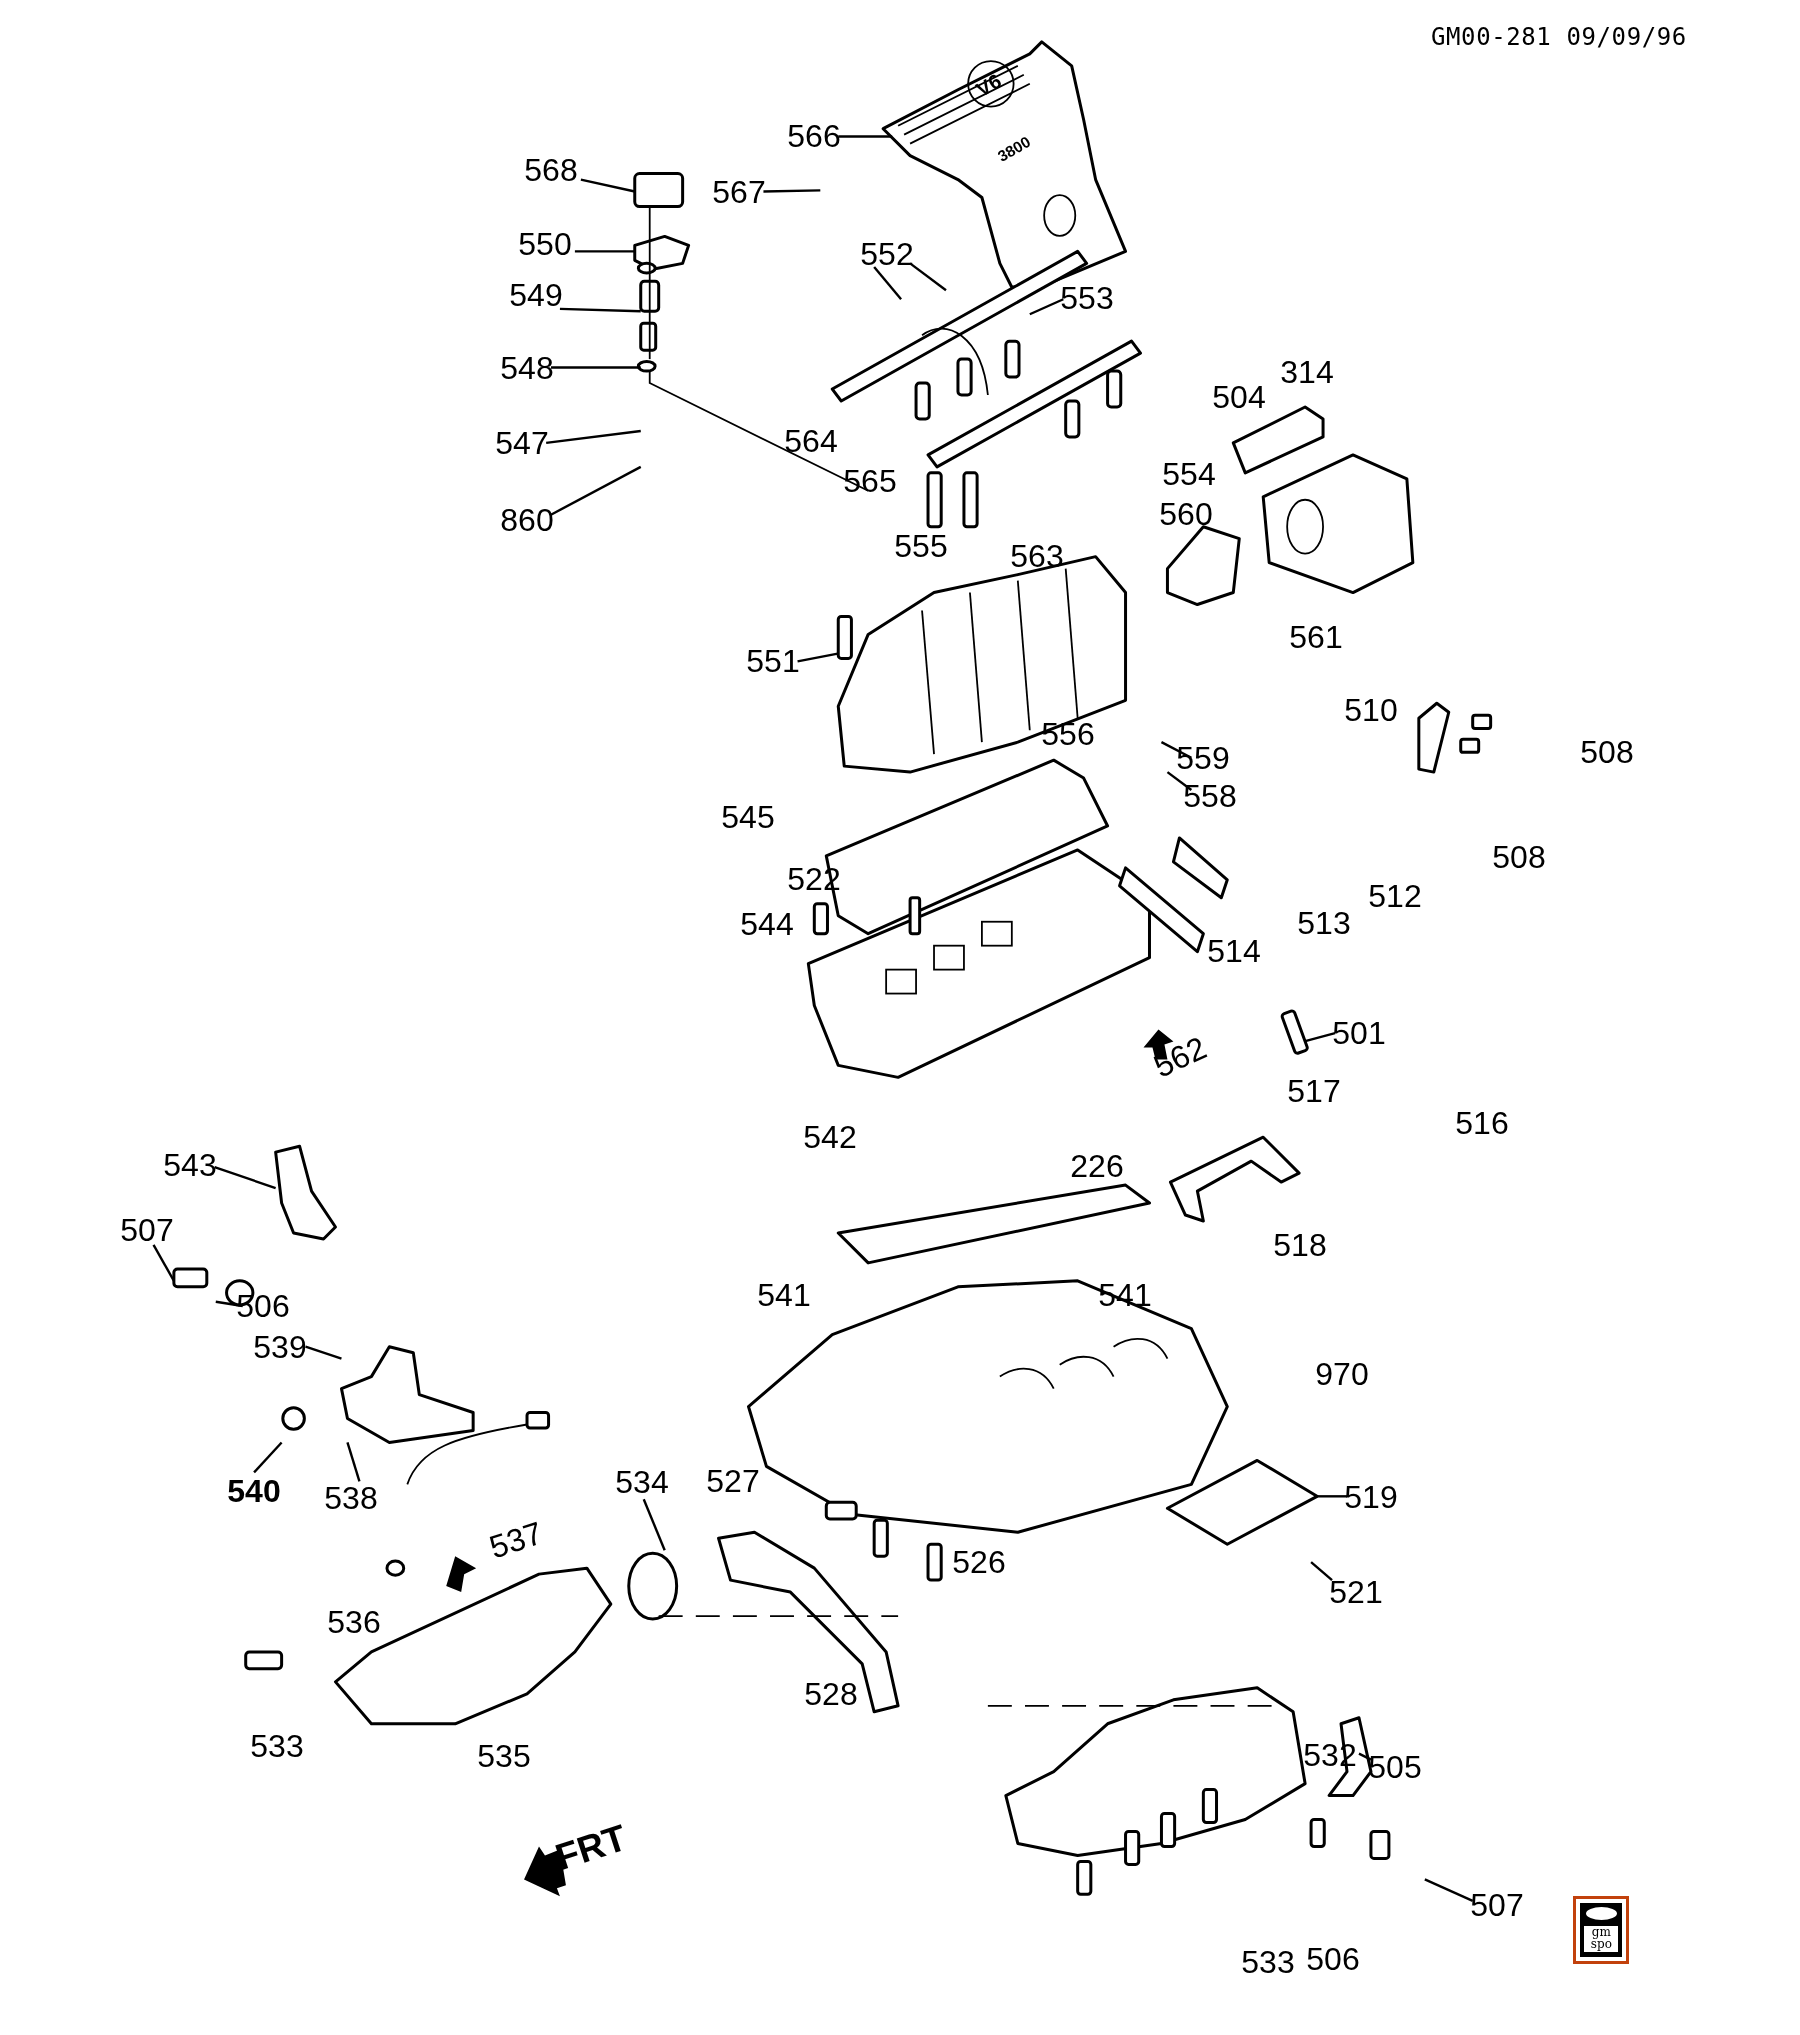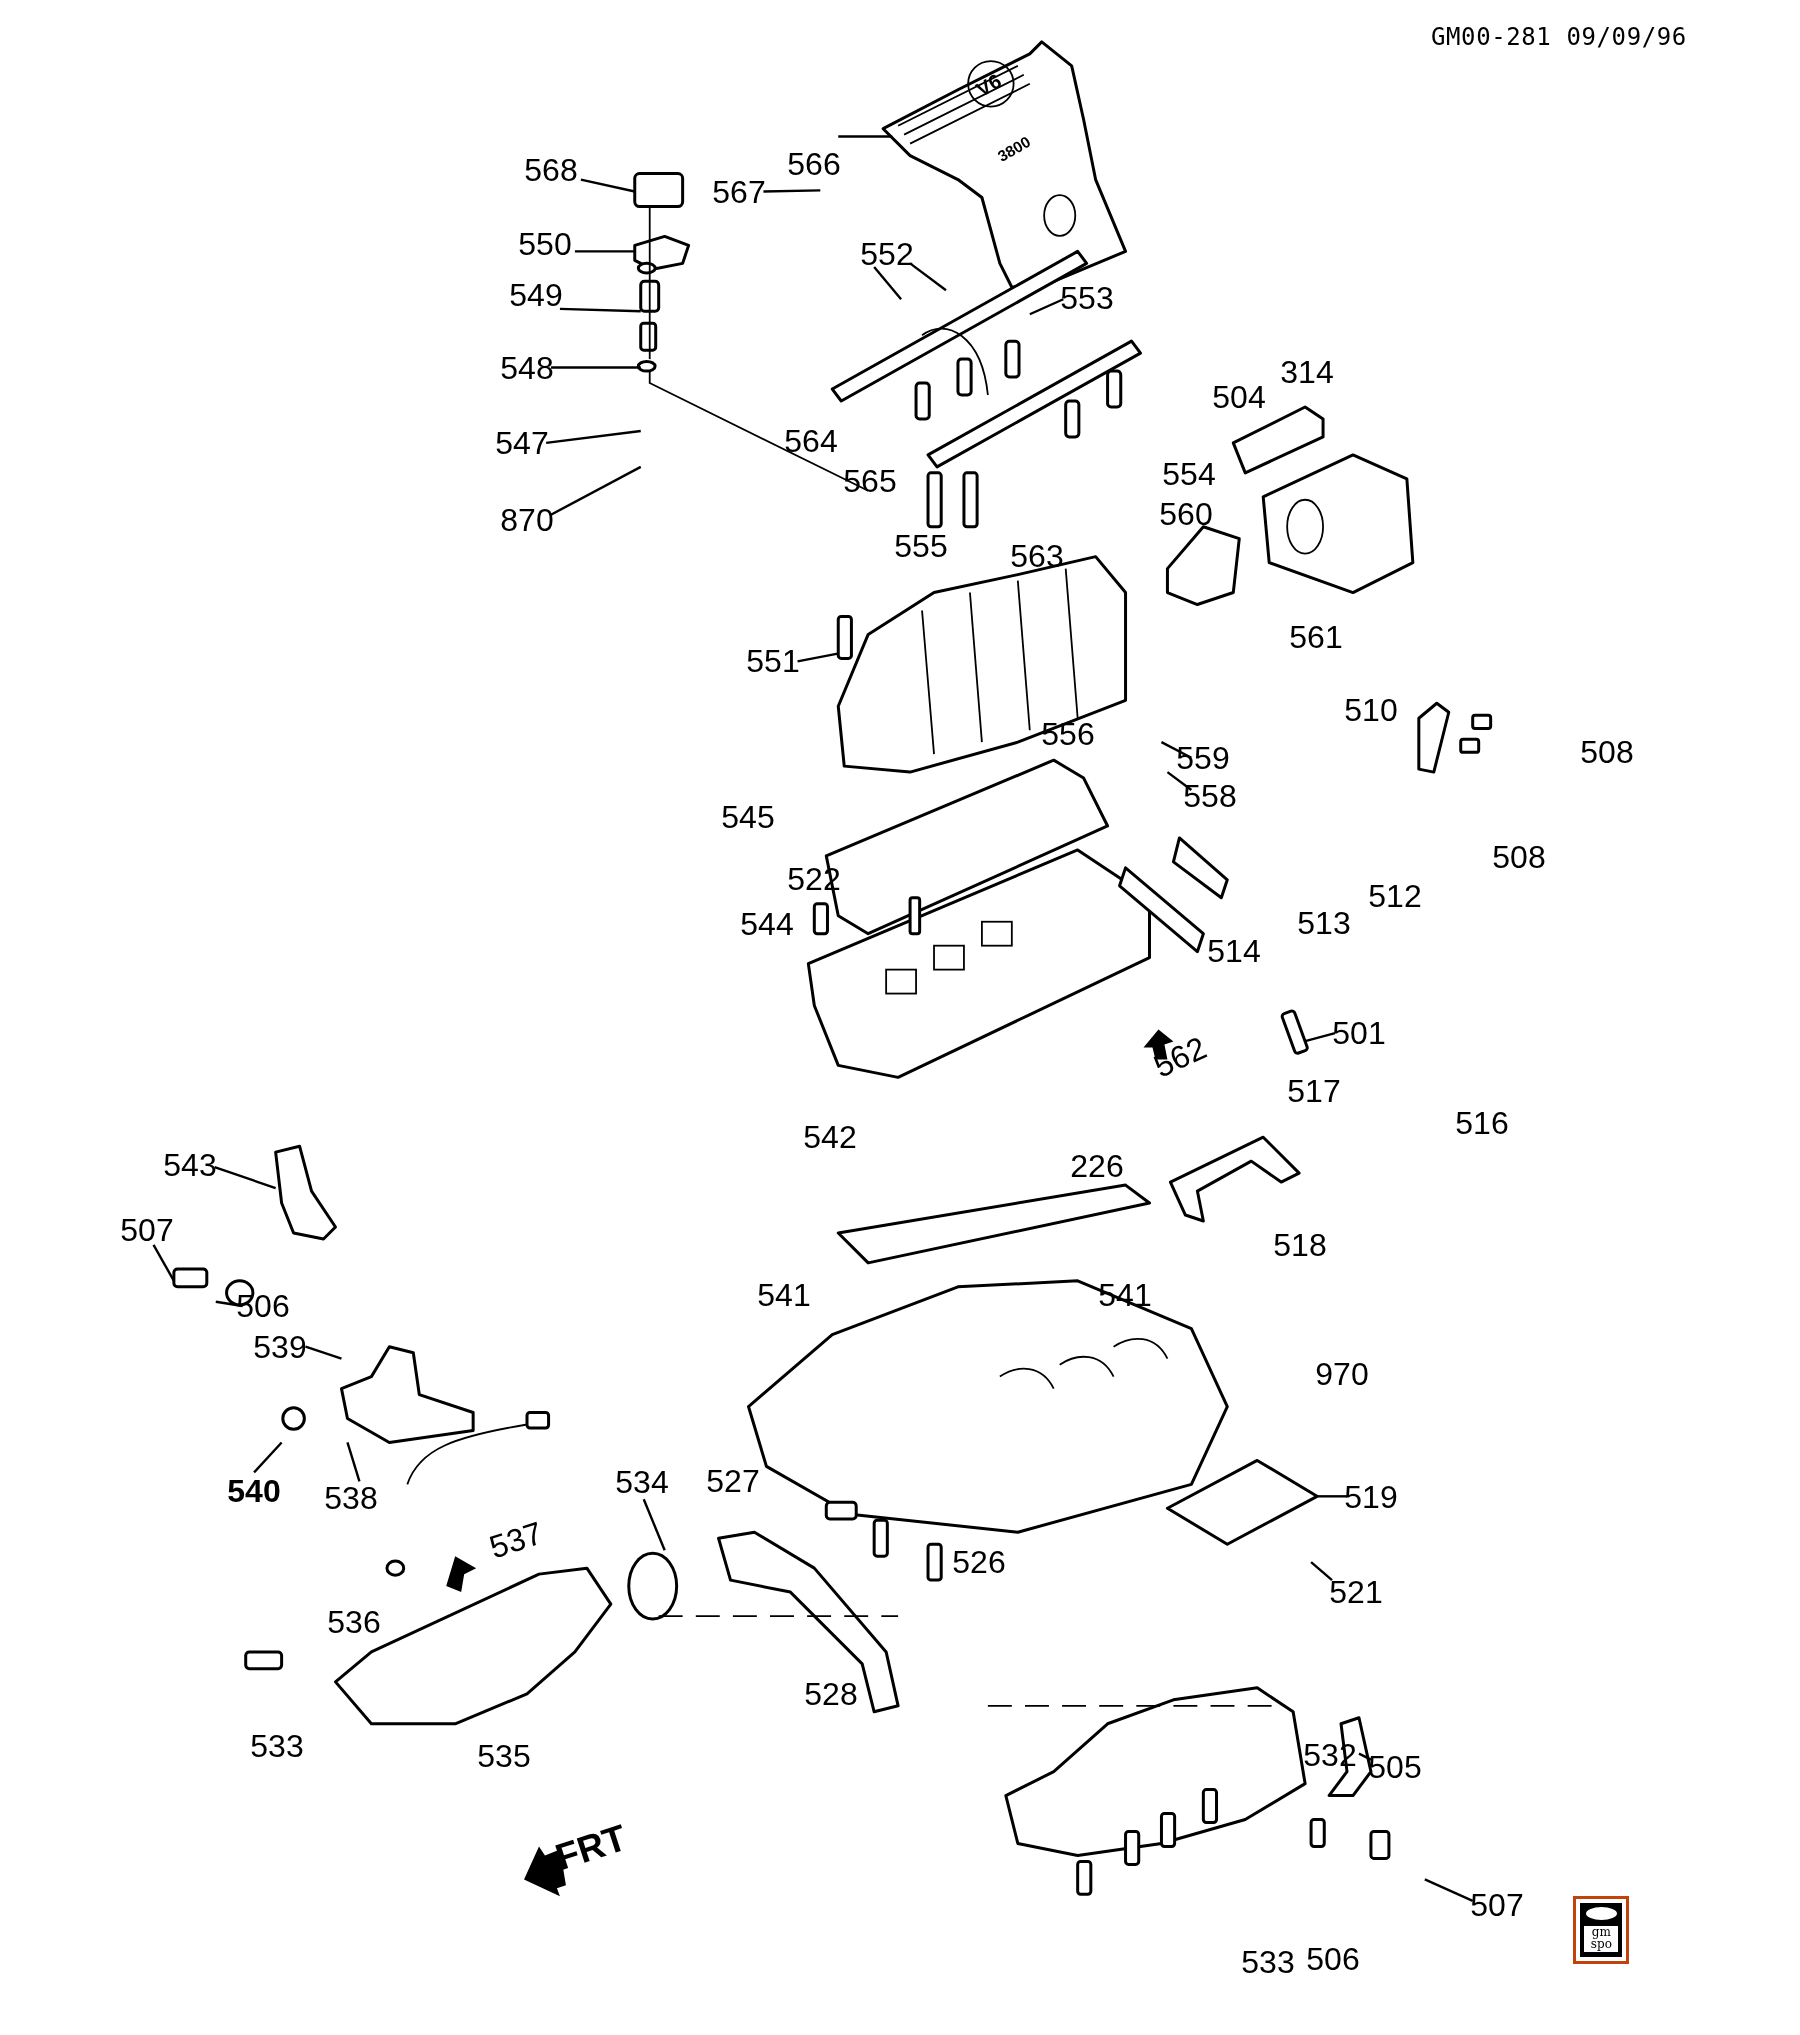--- a/index.html
+++ b/index.html
@@ -171,35 +171,35 @@
       <rect class="part" x="1800" y="3110" width="22" height="55" rx="5"></rect>
       <rect class="part" x="1880" y="3060" width="22" height="55" rx="5"></rect>
       <rect class="part" x="1940" y="3030" width="22" height="55" rx="5"></rect>
       <rect class="part" x="2010" y="2990" width="22" height="55" rx="5"></rect>
       <rect class="part" x="2190" y="3040" width="22" height="45" rx="5"></rect>
       <rect class="part" x="2290" y="3060" width="30" height="45" rx="5"></rect>
     </g>
   </svg>
 
   <div id="callouts">
-      <div class="callout" style="left: 814px; top: 136px; margin-top: 28px;">566</div>
+      <div class="callout" style="left: 814px; top: 136px;">566</div>
       <div class="callout" style="left: 551px; top: 170px;">568</div>
       <div class="callout" style="left: 739px; top: 192px;">567</div>
       <div class="callout" style="left: 887px; top: 254px;">552</div>
       <div class="callout" style="left: 545px; top: 244px;">550</div>
       <div class="callout" style="left: 1087px; top: 298px;">553</div>
       <div class="callout" style="left: 536px; top: 295px;">549</div>
       <div class="callout" style="left: 527px; top: 368px;">548</div>
       <div class="callout" style="left: 1307px; top: 372px;">314</div>
       <div class="callout" style="left: 1239px; top: 397px;">504</div>
       <div class="callout" style="left: 522px; top: 443px;">547</div>
       <div class="callout" style="left: 811px; top: 441px;">564</div>
       <div class="callout" style="left: 870px; top: 481px;">565</div>
       <div class="callout" style="left: 1189px; top: 474px;">554</div>
-      <div class="callout" style="left: 527px; top: 520px;">870</div>
+      <div class="callout" style="left: 527px; top: 520px;">860</div>
       <div class="callout" style="left: 1186px; top: 514px;">560</div>
       <div class="callout" style="left: 921px; top: 546px;">555</div>
       <div class="callout" style="left: 1037px; top: 556px;">563</div>
       <div class="callout" style="left: 1316px; top: 637px;">561</div>
       <div class="callout" style="left: 773px; top: 661px;">551</div>
       <div class="callout" style="left: 1371px; top: 710px;">510</div>
       <div class="callout" style="left: 1607px; top: 752px;">508</div>
       <div class="callout" style="left: 1068px; top: 734px;">556</div>
       <div class="callout" style="left: 1203px; top: 758px;">559</div>
       <div class="callout" style="left: 1210px; top: 796px;">558</div>

